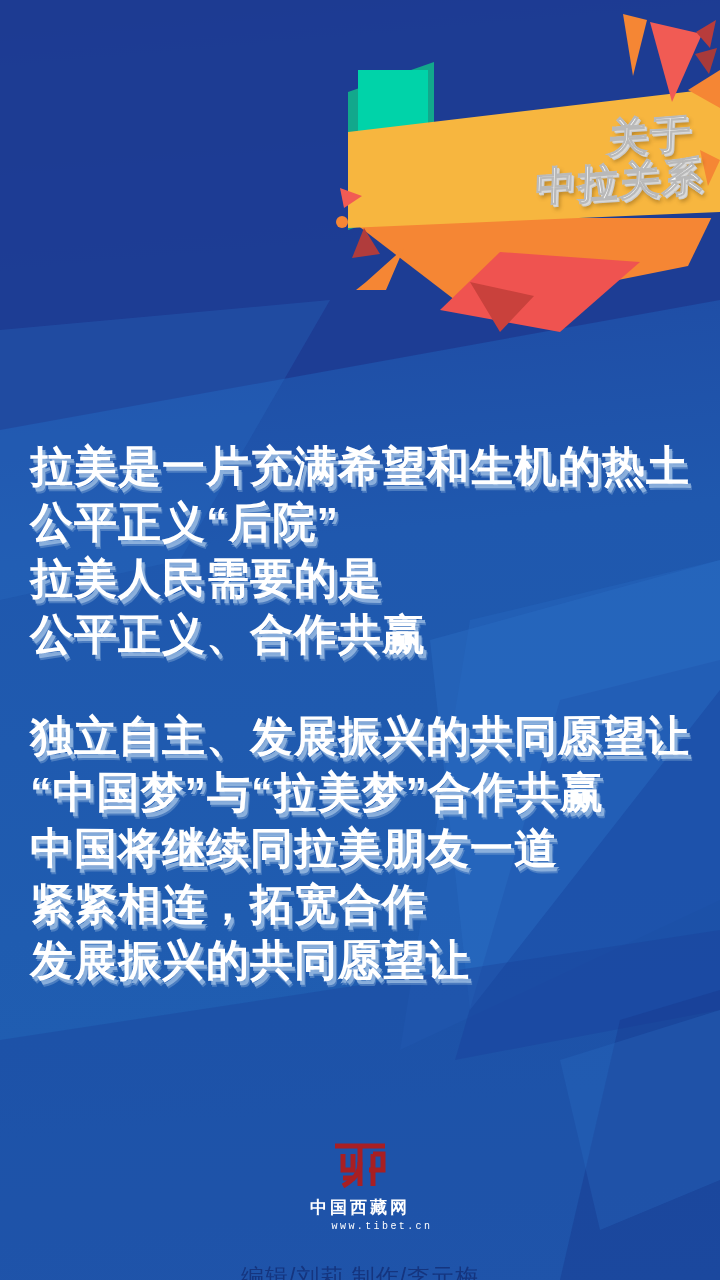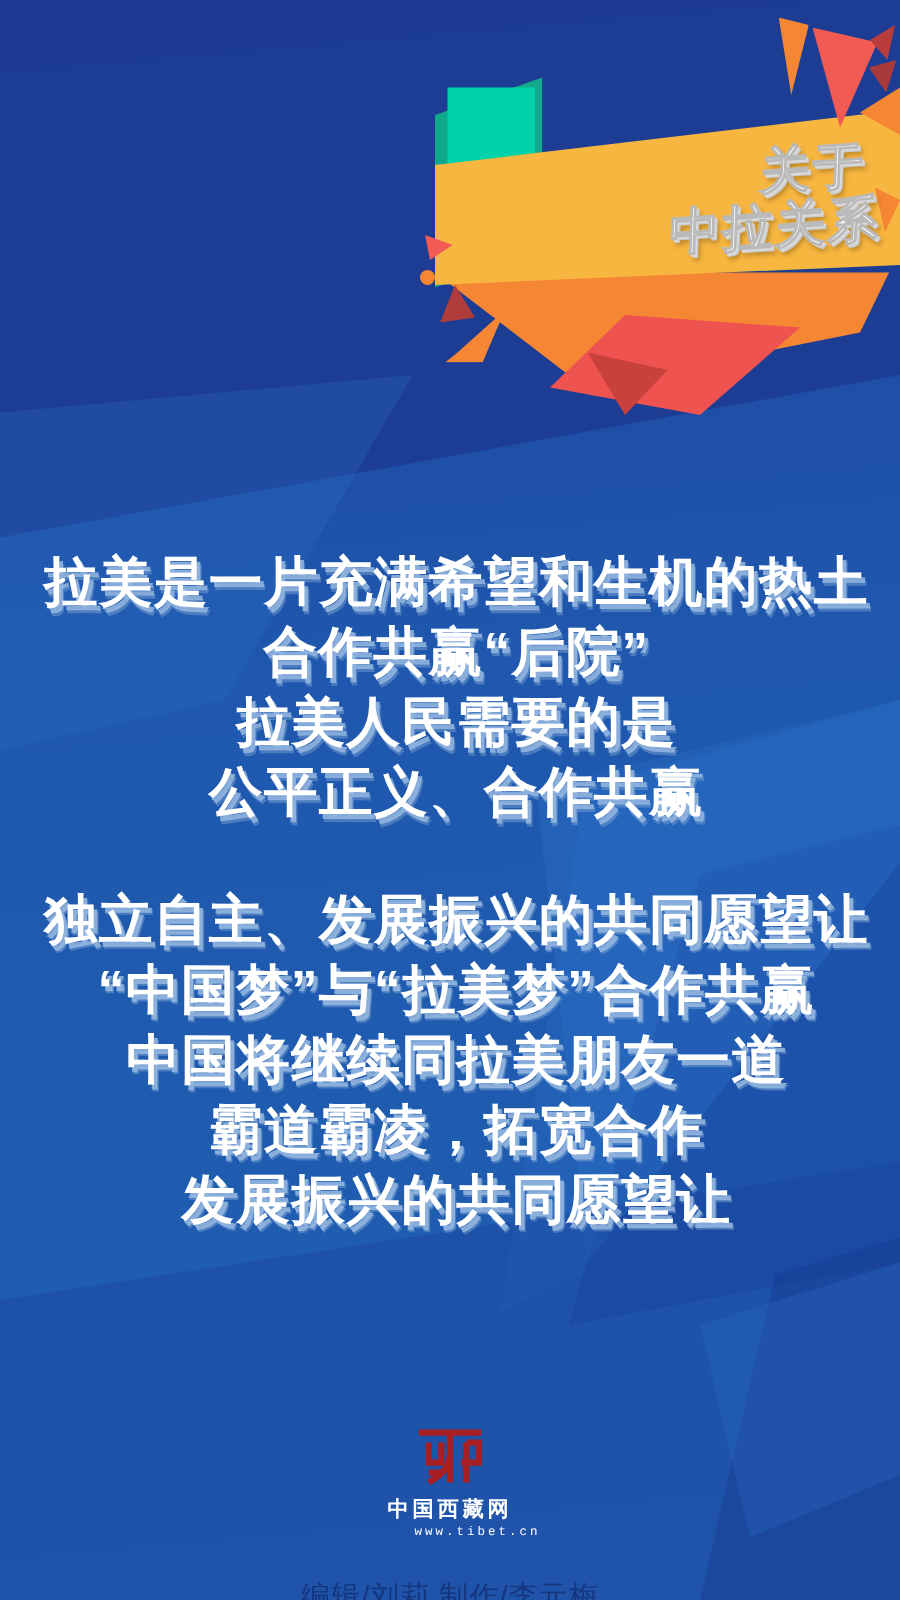--- a/index.html
+++ b/index.html
@@ -83,21 +83,21 @@
     text-shadow:
        2px 2px 0 #d9d9d9, 3px 3px 0 #c9c9c9,
        4px 5px 4px rgba(90,60,10,.45);
     -webkit-text-stroke:1px #b9b9b9;
   }
   .banner-title .t1{margin-right:6px;}
   .banner-title .t2{margin-top:-2px;margin-right:-6px;}
 
   
   .body-copy{position:absolute;left:30px;top:438px;width:670px;}
-  .para{margin:0 0 46px 0;text-align:center;}
+  .para{margin:0 0 46px 0;}
   .para:last-child{margin-bottom:12px;}
   .line{
     font-size:43px;font-weight:bold;color:#ffffff;
     line-height:56px;letter-spacing:1px;white-space:pre;
     text-shadow:
       3px 4px 0 rgba(150,185,225,.85),
       4px 6px 0 rgba(120,160,210,.5);
   }
 
   
@@ -144,29 +144,29 @@
   <div class="sh sh-o4"></div>
 
   <div class="banner-title">
     <div class="tline t1">关于</div>
     <div class="tline t2">中拉关系</div>
   </div>
 
   <div class="body-copy">
     <div class="para">
       <div class="line">拉美是一片充满希望和生机的热土</div>
-      <div class="line">合作共赢“后院”</div>
+      <div class="line">公平正义“后院”</div>
       <div class="line">拉美人民需要的是</div>
       <div class="line">公平正义、合作共赢</div>
     </div>
     <div class="para">
       <div class="line">独立自主、发展振兴的共同愿望让</div>
       <div class="line">“中国梦”与“拉美梦”合作共赢</div>
       <div class="line">中国将继续同拉美朋友一道</div>
-      <div class="line">霸道霸凌，拓宽合作</div>
+      <div class="line">紧紧相连，拓宽合作</div>
       <div class="line">发展振兴的共同愿望让</div>
     </div>
   </div>
 
   <div class="footer">
     <div class="logo-mark">
       <svg viewBox="0 0 62 52" width="62" height="52" aria-hidden="true">
         <g fill="none" stroke="#a81f23" stroke-width="5">
           <path d="M6 6 H56"></path>
           <path d="M31 6 V46"></path>

